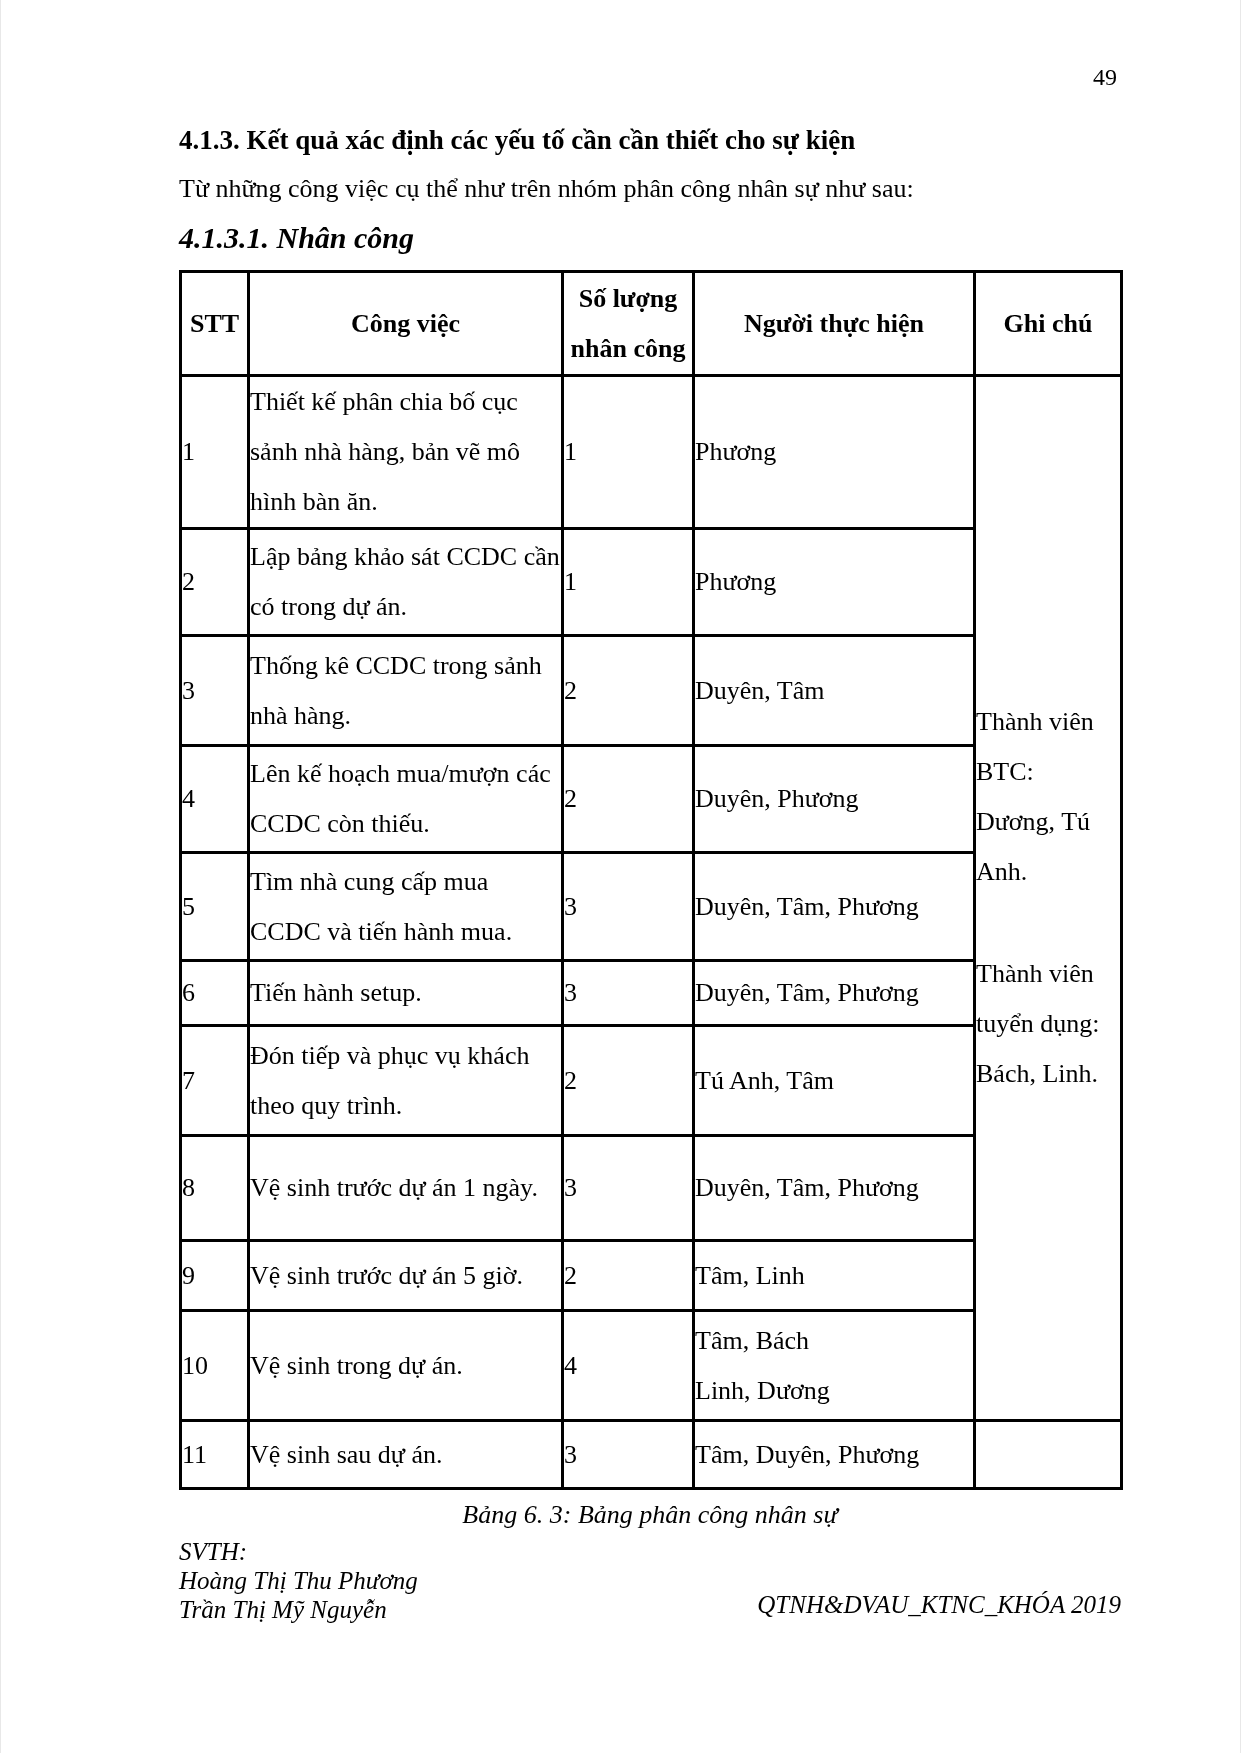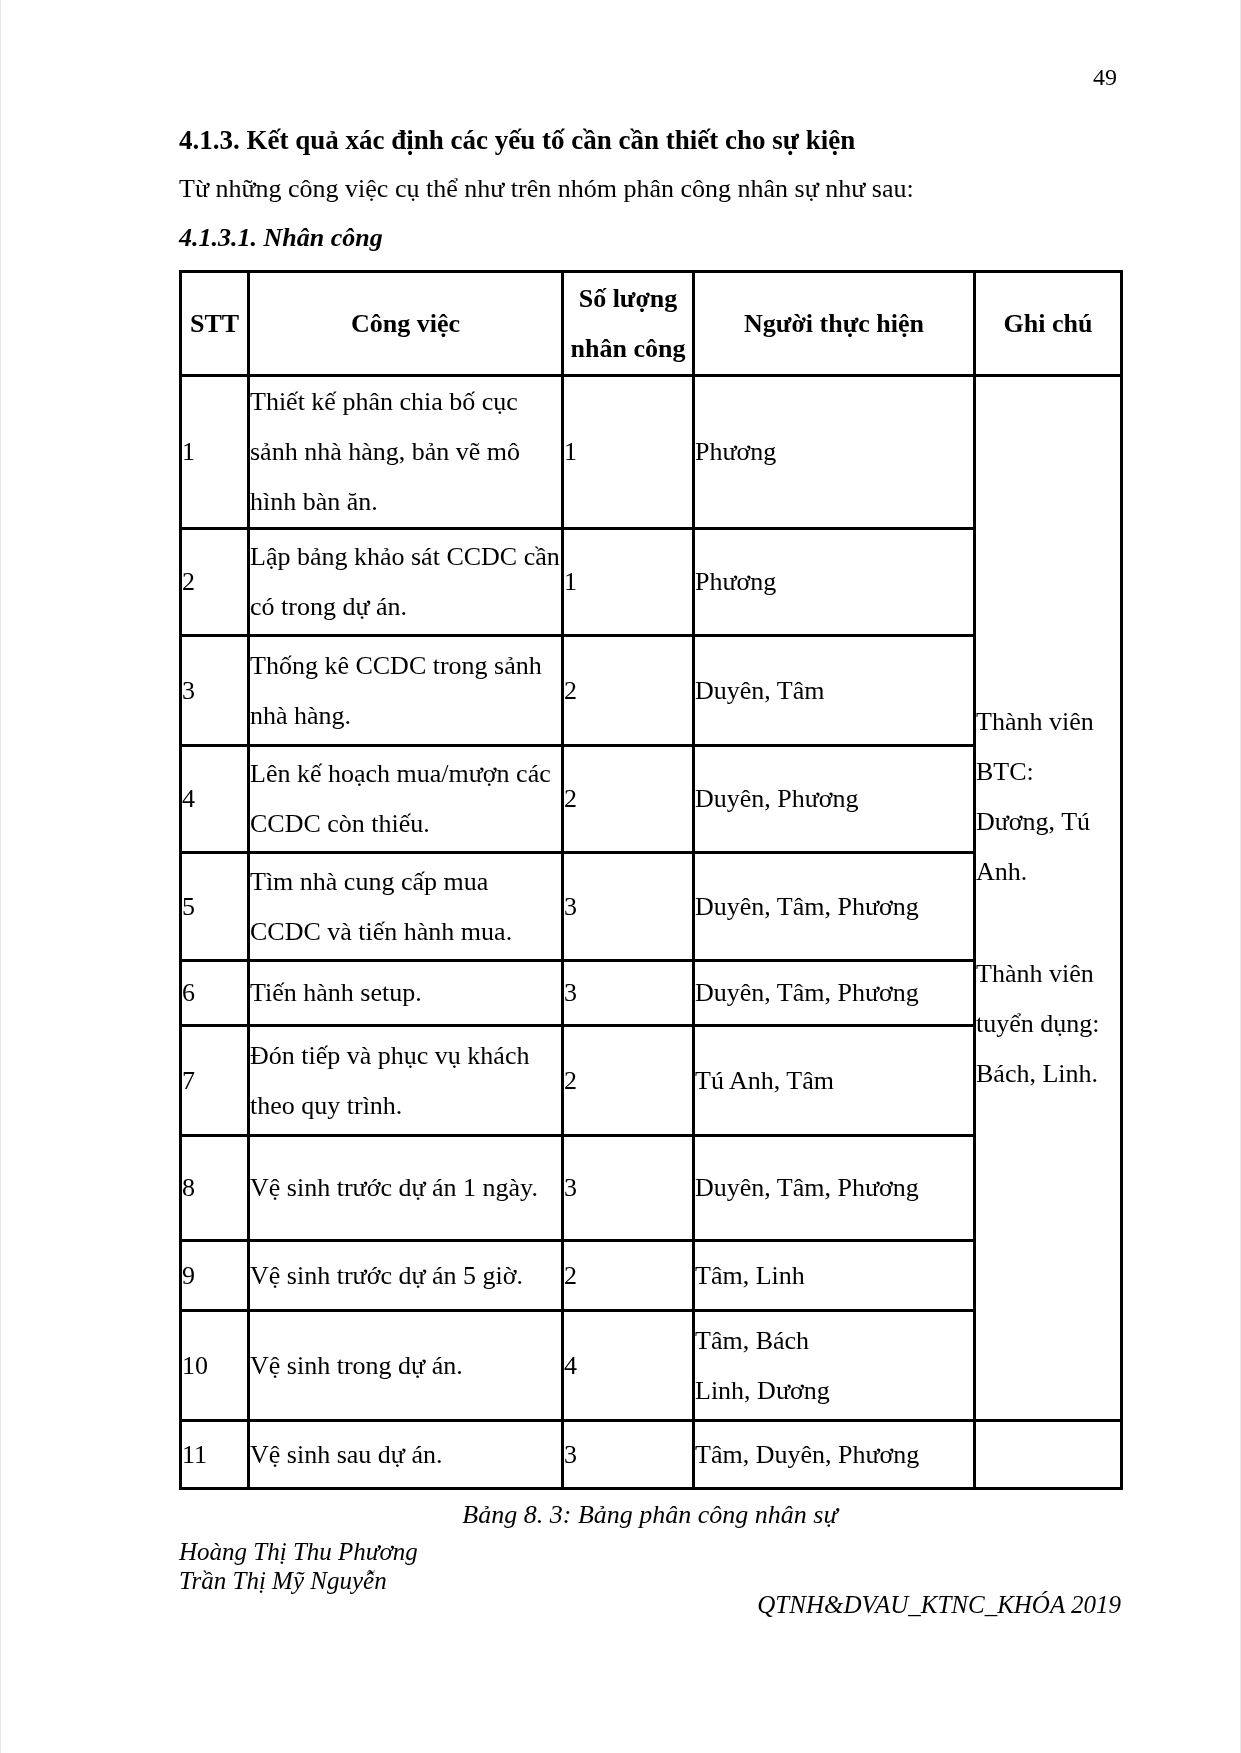--- a/index.html
+++ b/index.html
@@ -32,21 +32,21 @@
     font-weight: bold;
     line-height: 38px;
   }
   .intro {
     margin: 12px 0 0 0;
     font-size: 26px;
     line-height: 36px;
   }
   .subheading {
     margin: 13px 0 0 0;
-    font-size: 26px;
+    font-size: 30px;
     font-weight: bold;
     font-style: italic;
     line-height: 36px;
   }
   table.personnel {
     margin-top: 14px;
     border-collapse: collapse;
     table-layout: fixed;
     width: 941px;
     font-size: 26px;
@@ -200,23 +200,24 @@
         <tr style="height:68px">
           <td class="stt">11</td>
           <td class="work">Vệ sinh sau dự án.</td>
           <td class="qty">3</td>
           <td class="people">Tâm, Duyên, Phương</td>
           <td class="note"></td>
         </tr>
       </tbody>
     </table>
 
-    <p class="caption">Bảng 8. 3: Bảng phân công nhân sự</p>
+    <p class="caption">Bảng 6. 3: Bảng phân công nhân sự</p>
 
     <div class="footer">
+      <div>SVTH:</div>
       <div>Hoàng Thị Thu Phương</div>
       <div>Trần Thị Mỹ Nguyễn</div>
     </div>
 
   </div>
 
   <div class="footer-right">QTNH&amp;DVAU_KTNC_KHÓA 2019</div>
 
 </div>
 

